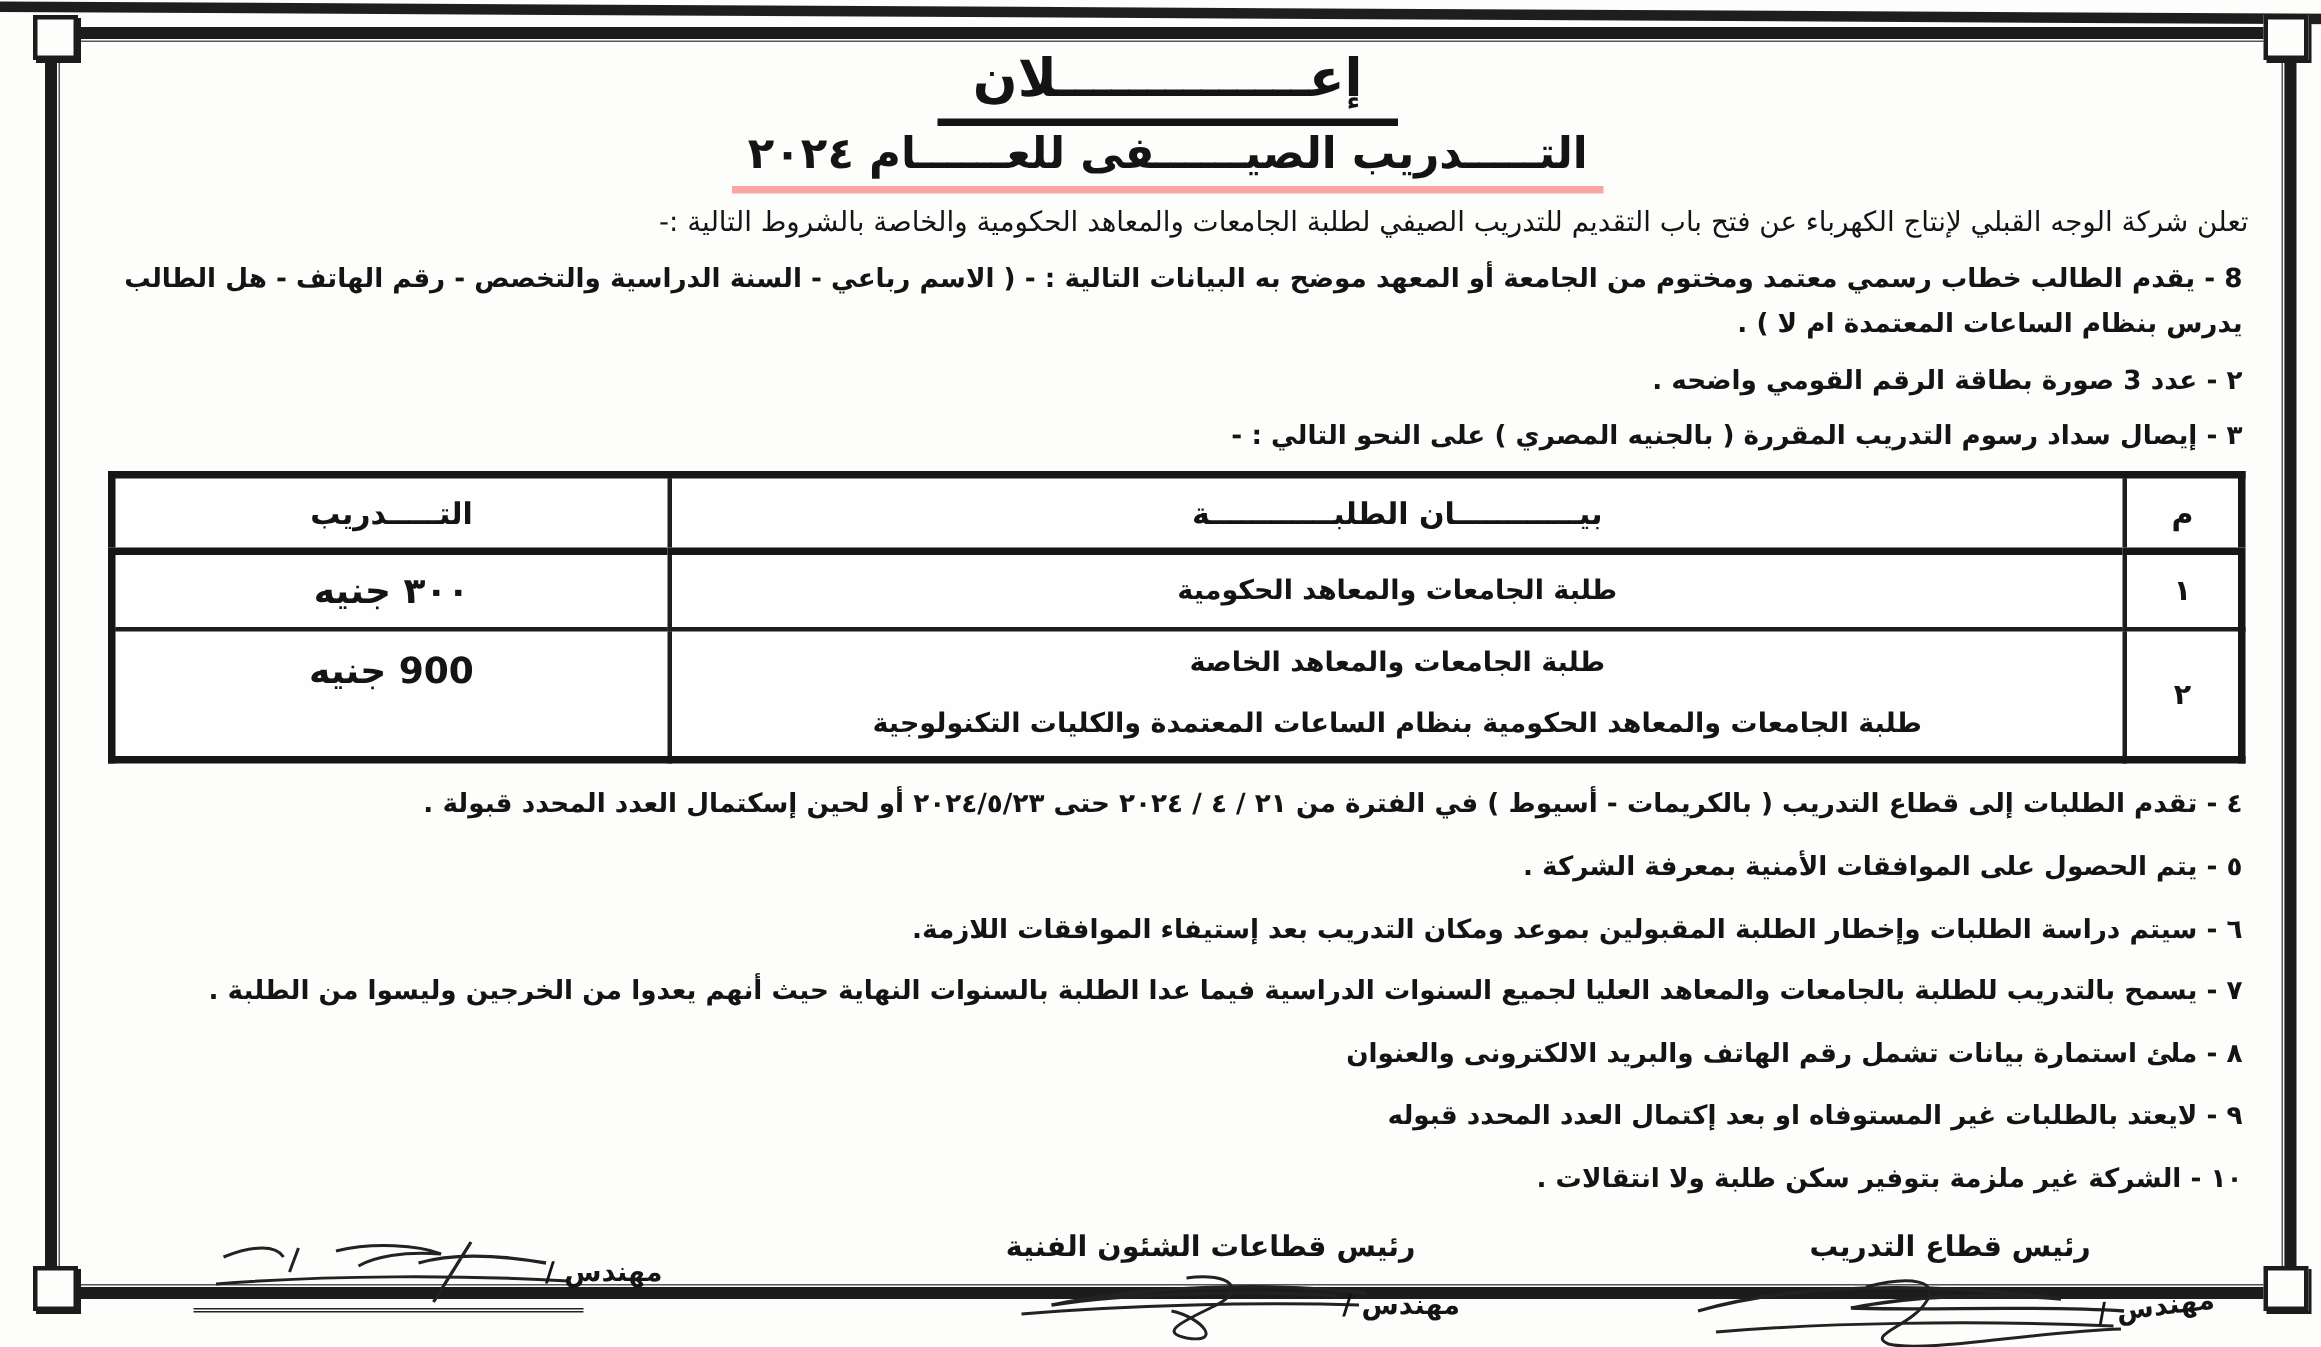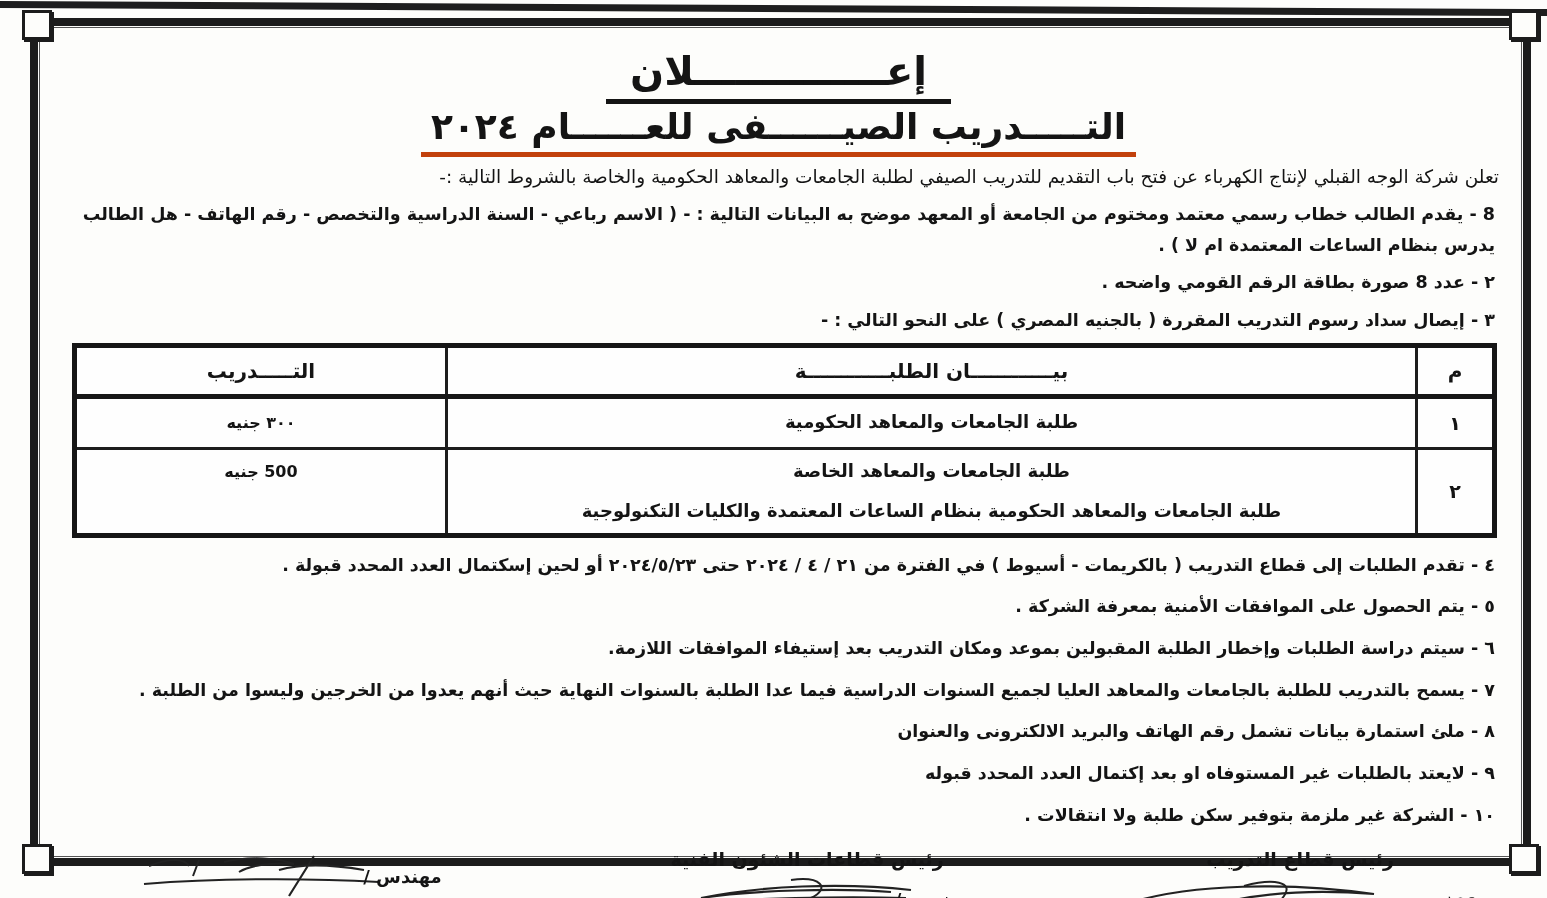--- a/index.html
+++ b/index.html
@@ -31,26 +31,26 @@
   .corner.bl{left:-16px;bottom:-16px;}
   .corner.br{right:-16px;bottom:-16px;}
 
   .content{
     position:absolute;left:38px;top:26px;right:28px;bottom:40px;
     direction:rtl;text-align:right;
     padding:2px 18px 0 18px;
   }
   .title-wrap{text-align:center;margin:6px 0 4px 0;}
   .title1{
-    display:inline-block;font-size:40px;font-weight:700;line-height:1.1;
-    border-bottom:5px solid #141414;padding:0 24px 6px 24px;margin-top:15px;
+    display:inline-block;font-size:35px;font-weight:700;line-height:1.1;
+    border-bottom:5px solid #141414;padding:0 24px 6px 24px;
   }
   .title2{
-    display:inline-block;font-size:36px;font-weight:700;line-height:1.15;
-    border-bottom:5px solid #c2410c;padding:0 10px 5px 10px;margin-top:2px;
+    display:inline-block;font-size:29px;font-weight:700;line-height:1.15;
+    border-bottom:5px solid #fca5a5;padding:0 10px 5px 10px;margin-top:2px;
   }
   .intro{
     font-size:18.5px;font-weight:400;margin:6px 2px 8px 0;line-height:1.5;
   }
   .cond{
     font-size:17.5px;font-weight:700;line-height:1.75;margin:2px 6px 7px 0;
   }
   .cond.post{margin-bottom:11px;}
 
   table.fees{
@@ -59,21 +59,21 @@
     border:5px solid #161616;
     background:#fefefe;
   }
   table.fees th,table.fees td{
     border:3px solid #1d1d1d;text-align:center;vertical-align:middle;
     font-weight:700;padding:6px 8px;
   }
   table.fees th{font-size:20px;border-bottom:5px solid #161616;height:34px;}
   td.num{width:58px;font-size:19px;}
   td.desc{font-size:18px;margin-left:25px;}
-  td.fee{width:352px;font-size:16px;}
+  td.fee{width:352px;font-size:24px;}
   .desc-line{line-height:1.7;}
   .desc-line + .desc-line{margin-top:10px;}
 
   .signatures{
     display:flex;flex-direction:row;justify-content:space-between;
     margin:18px 8px 0 8px;
   }
   .sig-block{display:flex;flex-direction:column;align-items:center;}
   .sig-block.s0{width:27%;}
   .sig-block.s1{width:30%;}
@@ -100,21 +100,21 @@
   <div class="content">
 
     <div class="title-wrap">
       <div class="title1">إعــــــــــــــلان</div><br>
       <div class="title2">التـــــدريب الصيــــــفى للعــــــام ٢٠٢٤</div>
     </div>
 
     <div class="intro">تعلن شركة الوجه القبلي لإنتاج الكهرباء عن فتح باب التقديم للتدريب الصيفي لطلبة الجامعات والمعاهد الحكومية والخاصة بالشروط التالية :-</div>
 
     <div class="cond">8 - يقدم الطالب خطاب رسمي معتمد ومختوم من الجامعة أو المعهد موضح به البيانات التالية : - ( الاسم رباعي - السنة الدراسية والتخصص - رقم الهاتف - هل الطالب يدرس بنظام الساعات المعتمدة ام لا ) .</div>
-    <div class="cond">٢ - عدد 8 صورة بطاقة الرقم القومي واضحه .</div>
+    <div class="cond">٢ - عدد 3 صورة بطاقة الرقم القومي واضحه .</div>
     <div class="cond">٣ - إيصال سداد رسوم التدريب المقررة ( بالجنيه المصري ) على النحو التالي : -</div>
 
     <table class="fees">
       <colgroup>
           <col style="width:58px">
           <col>
           <col style="width:352px">
         </colgroup>
       <thead>
         <tr>
@@ -130,21 +130,21 @@
             <div class="desc-line">طلبة الجامعات والمعاهد الحكومية</div>
           </td>
           <td class="fee">٣٠٠ جنيه</td>
         </tr>
         <tr style="height:86px;">
           <td class="num">٢</td>
           <td class="desc">
             <div class="desc-line">طلبة الجامعات والمعاهد الخاصة</div>
             <div class="desc-line">طلبة الجامعات والمعاهد الحكومية بنظام الساعات المعتمدة والكليات التكنولوجية</div>
           </td>
-          <td class="fee" style="vertical-align:top;padding-top:12px;">500 جنيه</td>
+          <td class="fee" style="vertical-align:top;padding-top:12px;">900 جنيه</td>
         </tr>
       </tbody>
     </table>
 
     <div class="cond post">٤ - تقدم الطلبات إلى قطاع التدريب ( بالكريمات - أسيوط ) في الفترة من ٢١ / ٤ / ٢٠٢٤ حتى ٢٠٢٤/٥/٢٣ أو لحين إسكتمال العدد المحدد قبولة .</div>
     <div class="cond post">٥ - يتم الحصول على الموافقات الأمنية بمعرفة الشركة .</div>
     <div class="cond post">٦ - سيتم دراسة الطلبات وإخطار الطلبة المقبولين بموعد ومكان التدريب بعد إستيفاء الموافقات اللازمة.</div>
     <div class="cond post">٧ - يسمح بالتدريب للطلبة بالجامعات والمعاهد العليا لجميع السنوات الدراسية فيما عدا الطلبة بالسنوات النهاية حيث أنهم يعدوا من الخرجين وليسوا من الطلبة .</div>
     <div class="cond post">٨ - ملئ استمارة بيانات تشمل رقم الهاتف والبريد الالكترونى والعنوان</div>
     <div class="cond post">٩ - لايعتد بالطلبات غير المستوفاه او بعد إكتمال العدد المحدد قبوله</div>

